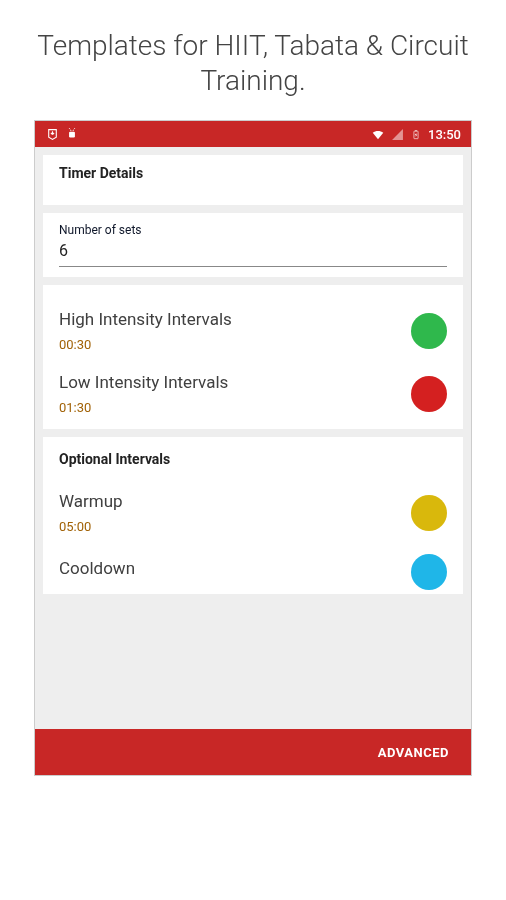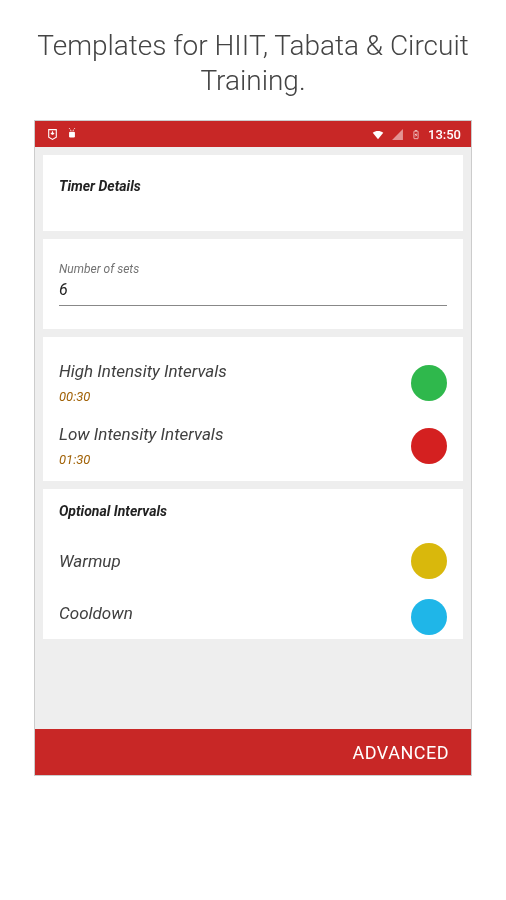--- a/index.html
+++ b/index.html
@@ -50,32 +50,31 @@
 .app-title { font-size: 20px; font-weight: 500; flex: 1; }
 .app-action { width: 22px; height: 22px; margin-left: 22px; cursor: pointer; }
 .content {
   background: #eeeeee;
   height: 628px;
   overflow: hidden;
 }
 .card {
   background: #fff;
   margin: 8px 8px 0;
-  padding: 23px 16px;
-  font-style: italic;
+  padding: 10px 16px;
 }
 .section-title {
   font-size: 14px;
   font-weight: 700;
   color: #222;
   margin-bottom: 14px;
 }
 .field-label {
   font-size: 12px;
-  color: #737373;
+  color: #0f172a;
 }
 .field-label.focused { color: #00bcd4; }
 .field-value {
   font-size: 16px;
   color: #222;
   padding: 4px 0 6px;
   border-bottom: 1px solid #888;
   position: relative;
 }
 .field-value.focused {
@@ -105,22 +104,22 @@
   bottom: 0; left: 0; right: 0;
   height: 46px;
   background: #c82726;
   display: flex;
   align-items: center;
   justify-content: flex-end;
   padding: 0 22px;
 }
 .footer-btn {
   color: #fff;
-  font-size: 18px;
-  font-weight: 400;
+  font-size: 13px;
+  font-weight: 700;
   letter-spacing: 0.5px;
   cursor: pointer;
 }
 .card.tight { padding-bottom: 4px; padding-top: 14px; }
 </style>
 </head>
 <body>
 
 <div class="promo-header">Templates for HIIT, Tabata &amp; Circuit Training.</div>
 
@@ -191,20 +190,21 @@
         </div>
         <div class="color-dot" style="background:#d42020"></div>
       </div>
     </div>
 
     <div class="card tight">
       <div class="section-title">Optional Intervals</div>
       <div class="interval-row">
         <div class="interval-info">
           <div class="interval-name">Warmup</div>
+          <div class="interval-time">05:00</div>
         </div>
         <div class="color-dot" style="background:#d9b80c"></div>
       </div>
       <div class="interval-row" style="padding-bottom:0;">
         <div class="interval-info">
           <div class="interval-name">Cooldown</div>
           <div class="interval-time"></div>
         </div>
         <div class="color-dot" style="background:#1fb6e8"></div>
       </div>

